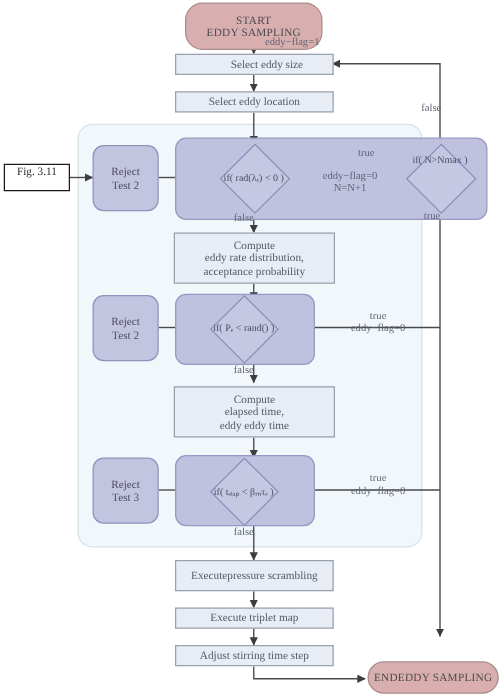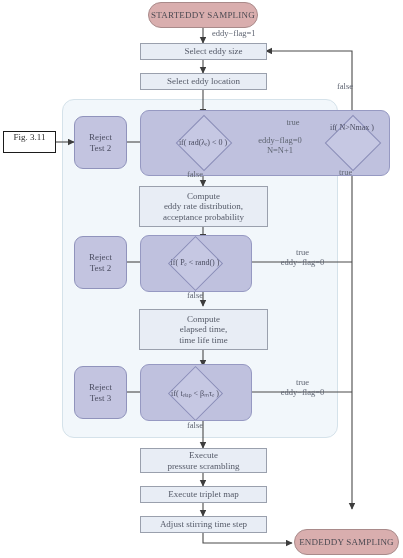--- a/index.html
+++ b/index.html
@@ -106,21 +106,21 @@
       <path d="M203,417 L203,448" marker-end="url(#ah)"></path>
 
       <path d="M203,473 L203,486" marker-end="url(#ah)"></path>
 
       <path d="M203,503 L203,516" marker-end="url(#ah)"></path>
 
       <path d="M203,533 L203,543 L292,543" marker-end="url(#ah)"></path>
     </g>
   </svg>
 
-  <div class="node terminal" style="left:148px;top:2px;width:110px;height:26px;flex-direction:row;">
+  <div class="node terminal" style="left:148px;top:2px;width:110px;height:38px;flex-direction:column;">
     <span>START</span>
     <span>EDDY SAMPLING</span>
   </div>
 
   <div class="elabel" style="left:212px;top:29px;">eddy−flag=1</div>
 
   <div class="node process" style="left:140px;top:43px;width:127px;height:17px;padding-left:20px;">
     <span>Select eddy size</span>
   </div>
 
@@ -180,41 +180,41 @@
 
   <div class="elabel" style="left:260px;top:248px;width:85px;text-align:center;">
     <span>true</span><br>
     <span>eddy−flag=0</span>
   </div>
   <div class="elabel" style="left:187px;top:291px;">false</div>
 
   <div class="node process" style="left:139px;top:309px;width:129px;height:41px;flex-direction:column;">
     <span>Compute</span>
     <span>elapsed time,</span>
-    <span>time life time</span>
+    <span>eddy eddy time</span>
   </div>
 
   <div class="node rtest" style="left:74px;top:366px;width:53px;height:53px;flex-direction:column;">
     <span>Reject</span>
     <span>Test 3</span>
   </div>
 
   <div class="dgroup" style="left:140px;top:364px;width:110px;height:55px;"></div>
   <div class="diamond" style="left:176px;top:374px;width:37px;height:37px;"></div>
   <div class="dlabel" style="left:146px;top:386px;width:98px;height:12px;">
     <span>if( tₑₗₐₚ &lt; βₘτₑ )</span>
   </div>
 
   <div class="elabel" style="left:260px;top:378px;width:85px;text-align:center;">
     <span>true</span><br>
     <span>eddy−flag=0</span>
   </div>
   <div class="elabel" style="left:187px;top:421px;">false</div>
 
-  <div class="node process" style="left:140px;top:448px;width:127px;height:25px;flex-direction:column;">
+  <div class="node process" style="left:140px;top:448px;width:127px;height:25px;flex-direction:row;">
     <span>Execute</span>
     <span>pressure scrambling</span>
   </div>
 
   <div class="node process" style="left:140px;top:486px;width:127px;height:17px;">
     <span>Execute triplet map</span>
   </div>
 
   <div class="node process" style="left:140px;top:516px;width:127px;height:17px;">
     <span>Adjust stirring time step</span>

